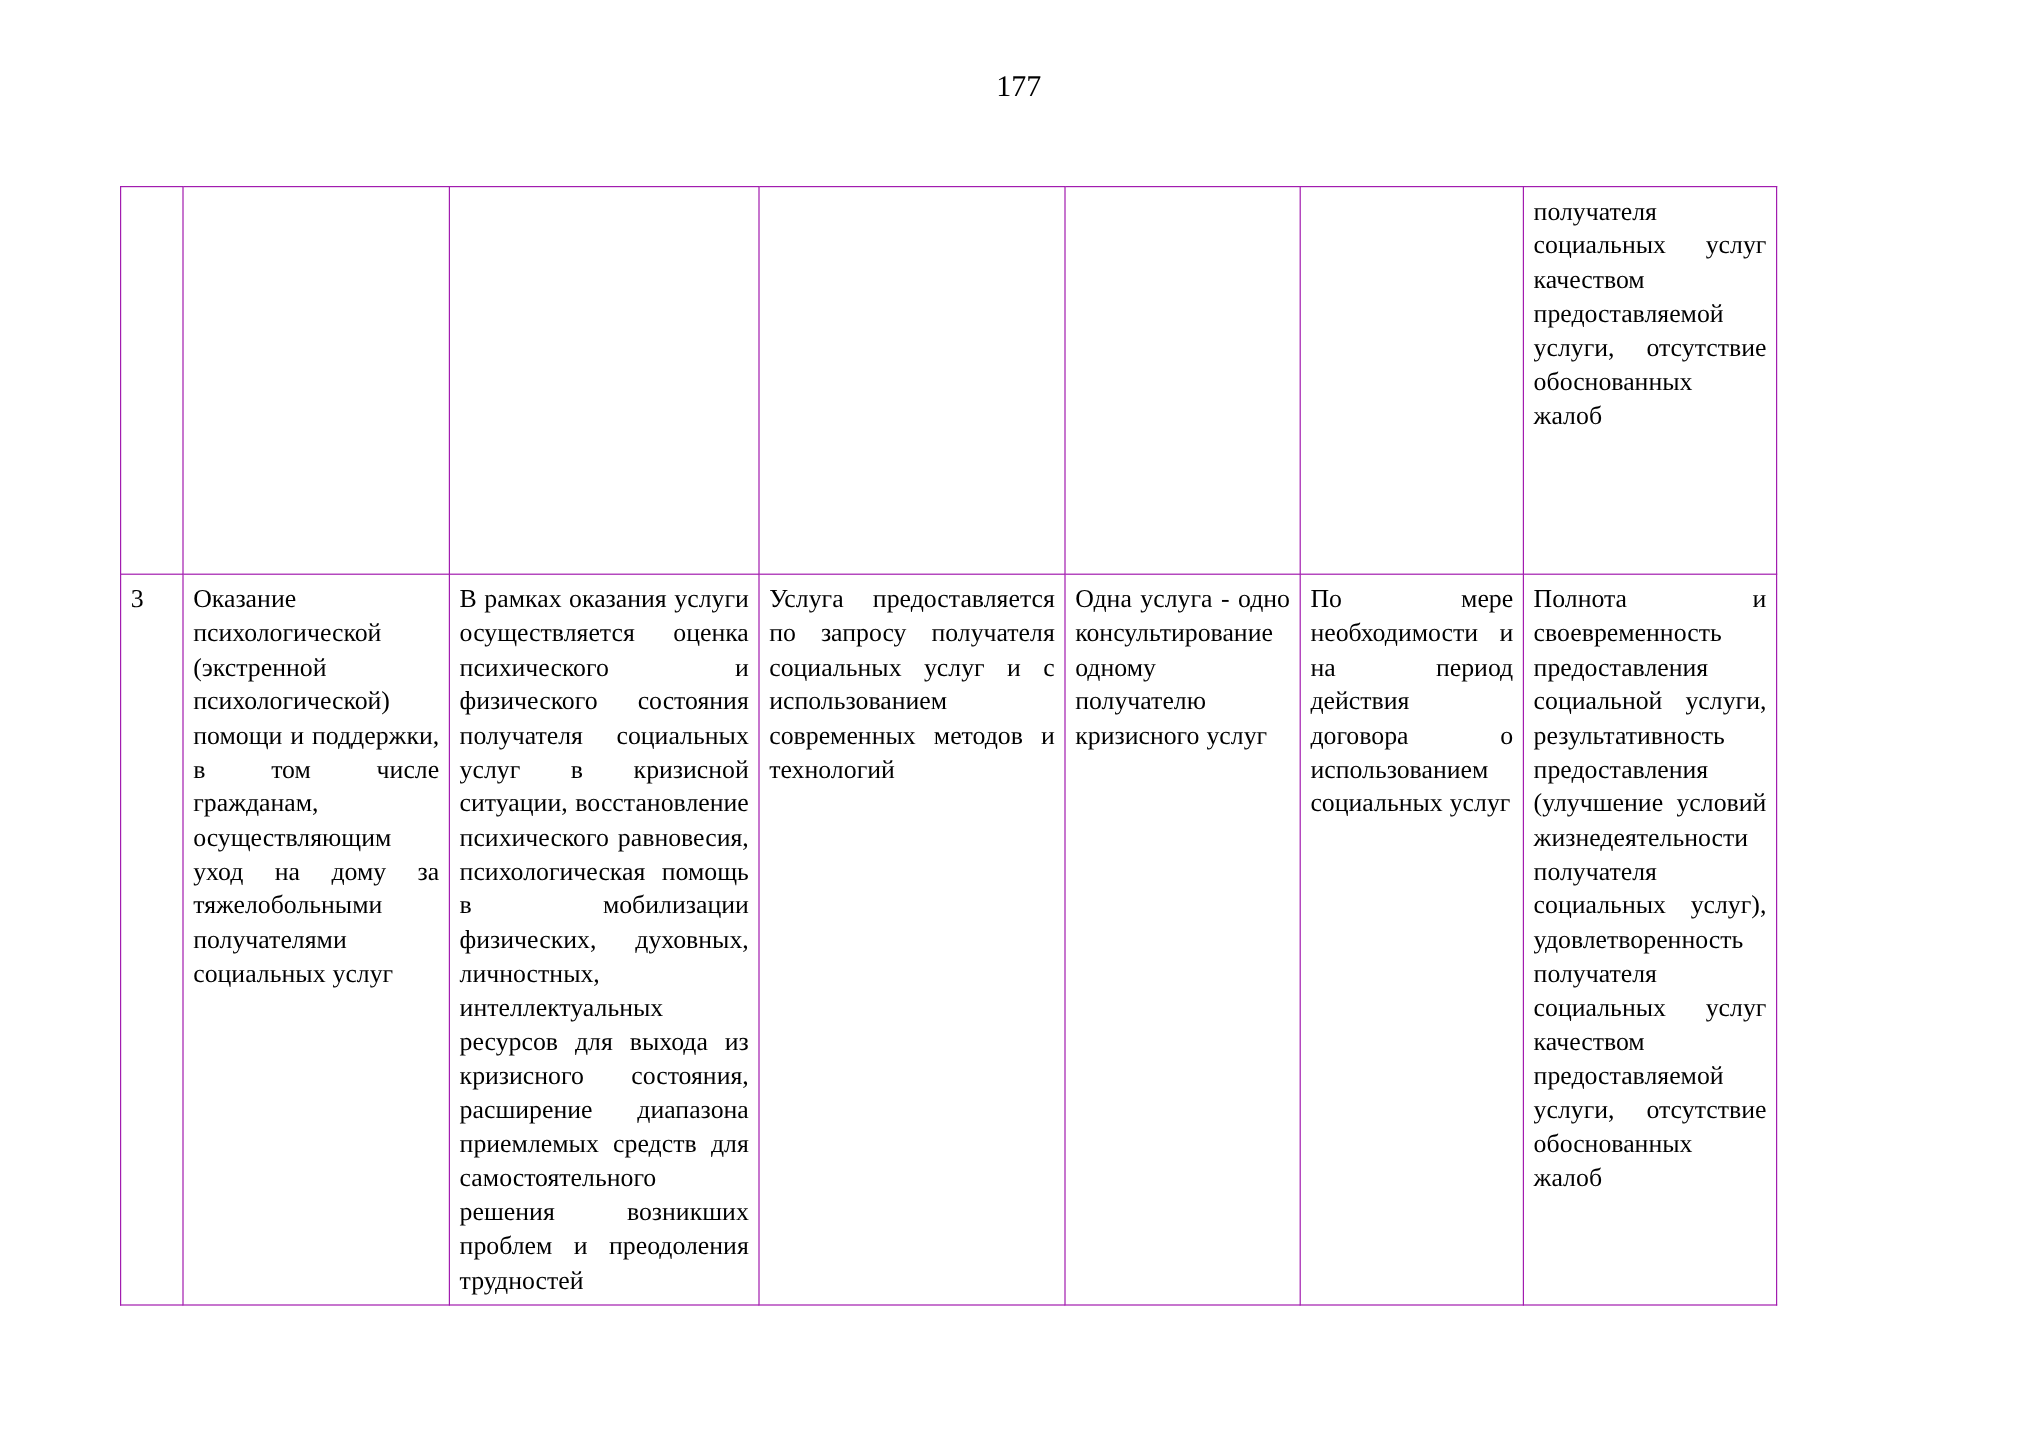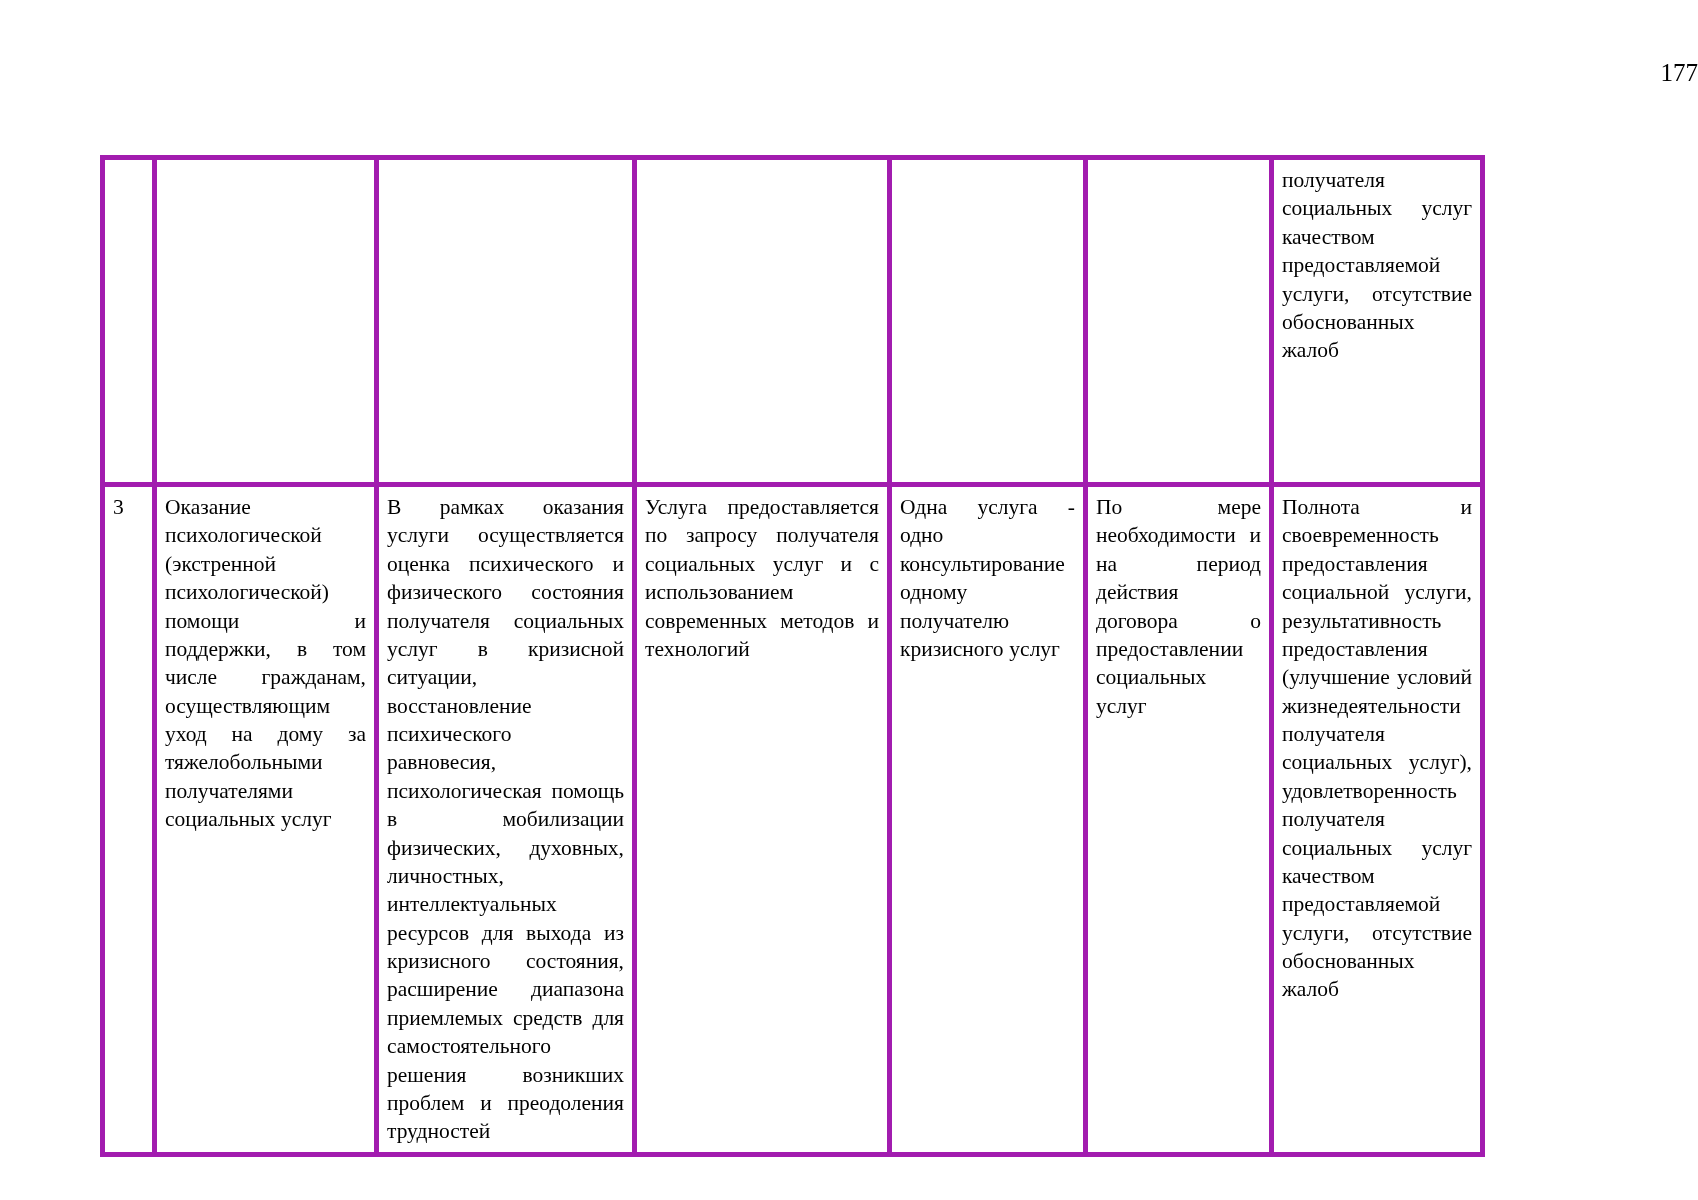--- a/index.html
+++ b/index.html
@@ -19,34 +19,34 @@
     position: relative;
     width: 1698px;
     height: 1200px;
     box-sizing: border-box;
   }
   .page-number {
     position: absolute;
     top: 60px;
     left: 0;
     width: 1698px;
-    text-align: right;
+    text-align: center;
     font-size: 25px;
     line-height: 1;
   }
   .doc-table {
     position: absolute;
     left: 100px;
     top: 155px;
     width: 1380px;
     border-collapse: collapse;
     table-layout: fixed;
   }
   .doc-table td {
-    border: 5px solid #a21caf;
+    border: 1px solid #a21caf;
     vertical-align: top;
     padding: 6px 8px 6px 8px;
     font-size: 21.5px;
     line-height: 1.32;
     text-align: justify;
     text-align-last: left;
     hyphens: manual;
     word-spacing: 0.02em;
   }
   .col-num { width: 52px; text-align: center; text-align-last: center; }
@@ -87,19 +87,19 @@
         <td></td>
         <td></td>
         <td>получателя социальных услуг качеством предоставляемой услуги, отсутствие обоснованных жалоб</td>
       </tr>
       <tr class="row-main">
         <td class="col-num num-cell">3</td>
         <td>Оказание психологической (экстренной психологической) помощи и поддержки, в том числе гражданам, осуществляющим уход на дому за тяжелобольными получателями социальных услуг</td>
         <td>В рамках оказания услуги осуществляется оценка психического и физического состояния получателя социальных услуг в кризисной ситуации, восстановление психического равновесия, психологическая помощь в мобилизации физических, духовных, личностных, интеллектуальных ресурсов для выхода из кризисного состояния, расширение диапазона приемлемых средств для самостоятельного решения возникших проблем и преодоления трудностей</td>
         <td>Услуга предоставляется по запросу получателя социальных услуг и с использованием современных методов и технологий</td>
         <td>Одна услуга - одно консультирование одному получателю кризисного услуг</td>
-        <td>По мере необходимости и на период действия договора о предоставлении социальных услуг</td>
+        <td>По мере необходимости и на период действия договора о использованием социальных услуг</td>
         <td>Полнота и своевременность предоставления социальной услуги, результативность предоставления (улучшение условий жизнедеятельности получателя социальных услуг), удовлетворенность получателя социальных услуг качеством предоставляемой услуги, отсутствие обоснованных жалоб</td>
       </tr>
     </tbody>
   </table>
 
 </div>
 
 </body></html>

